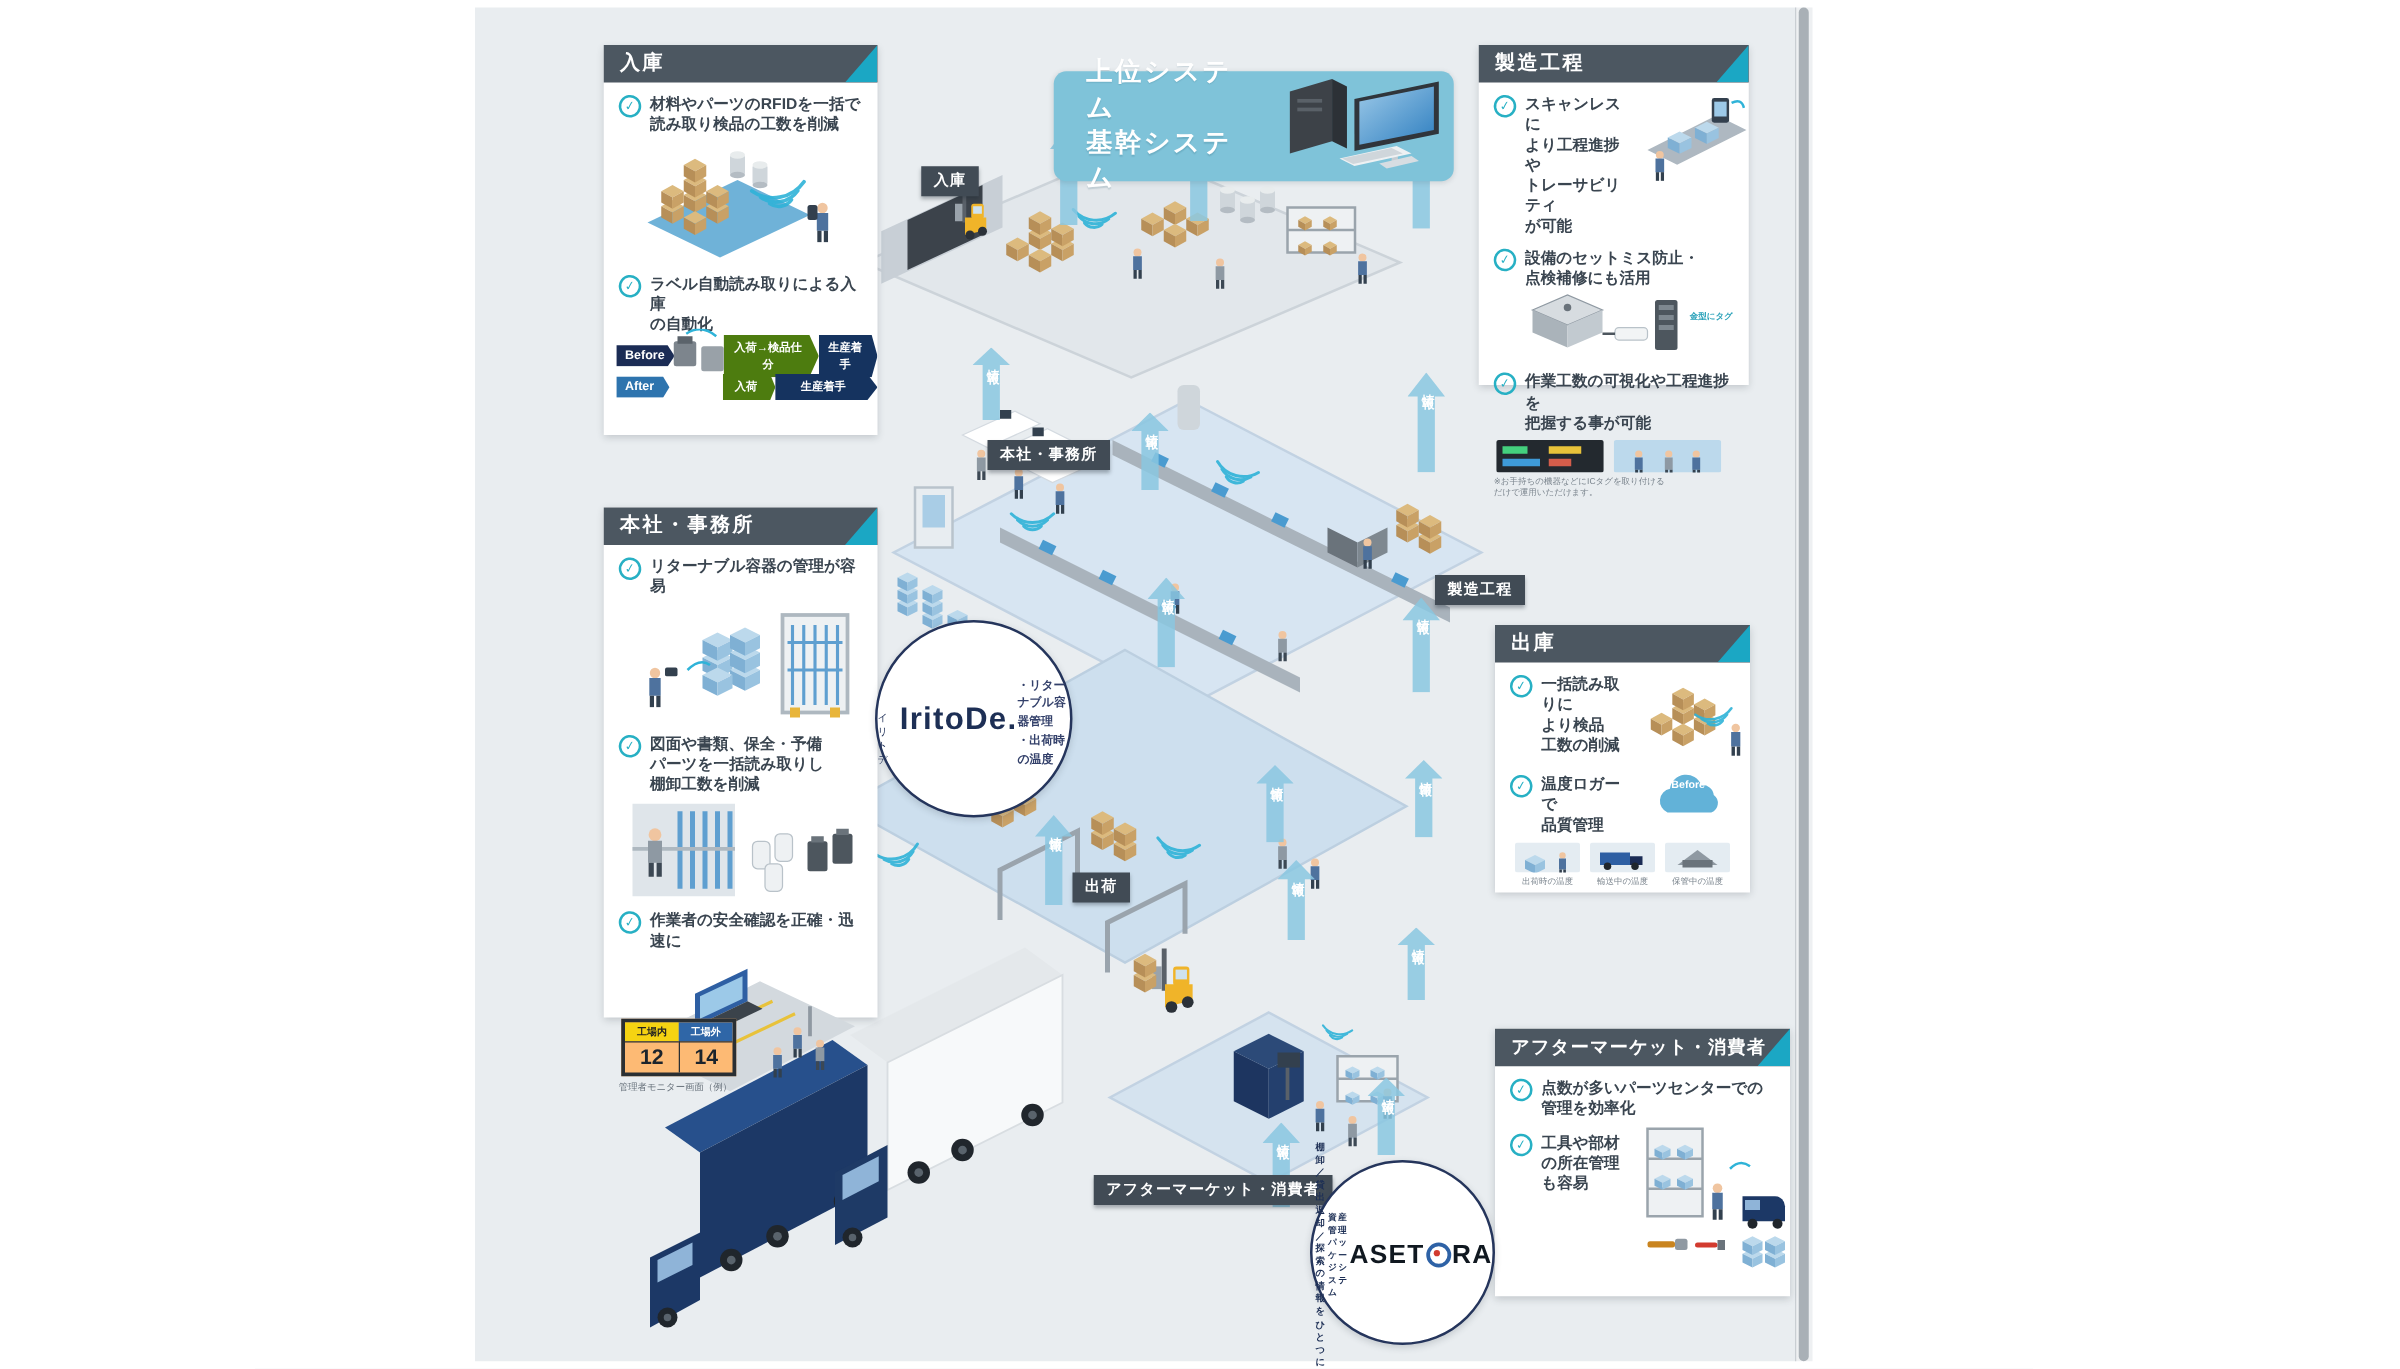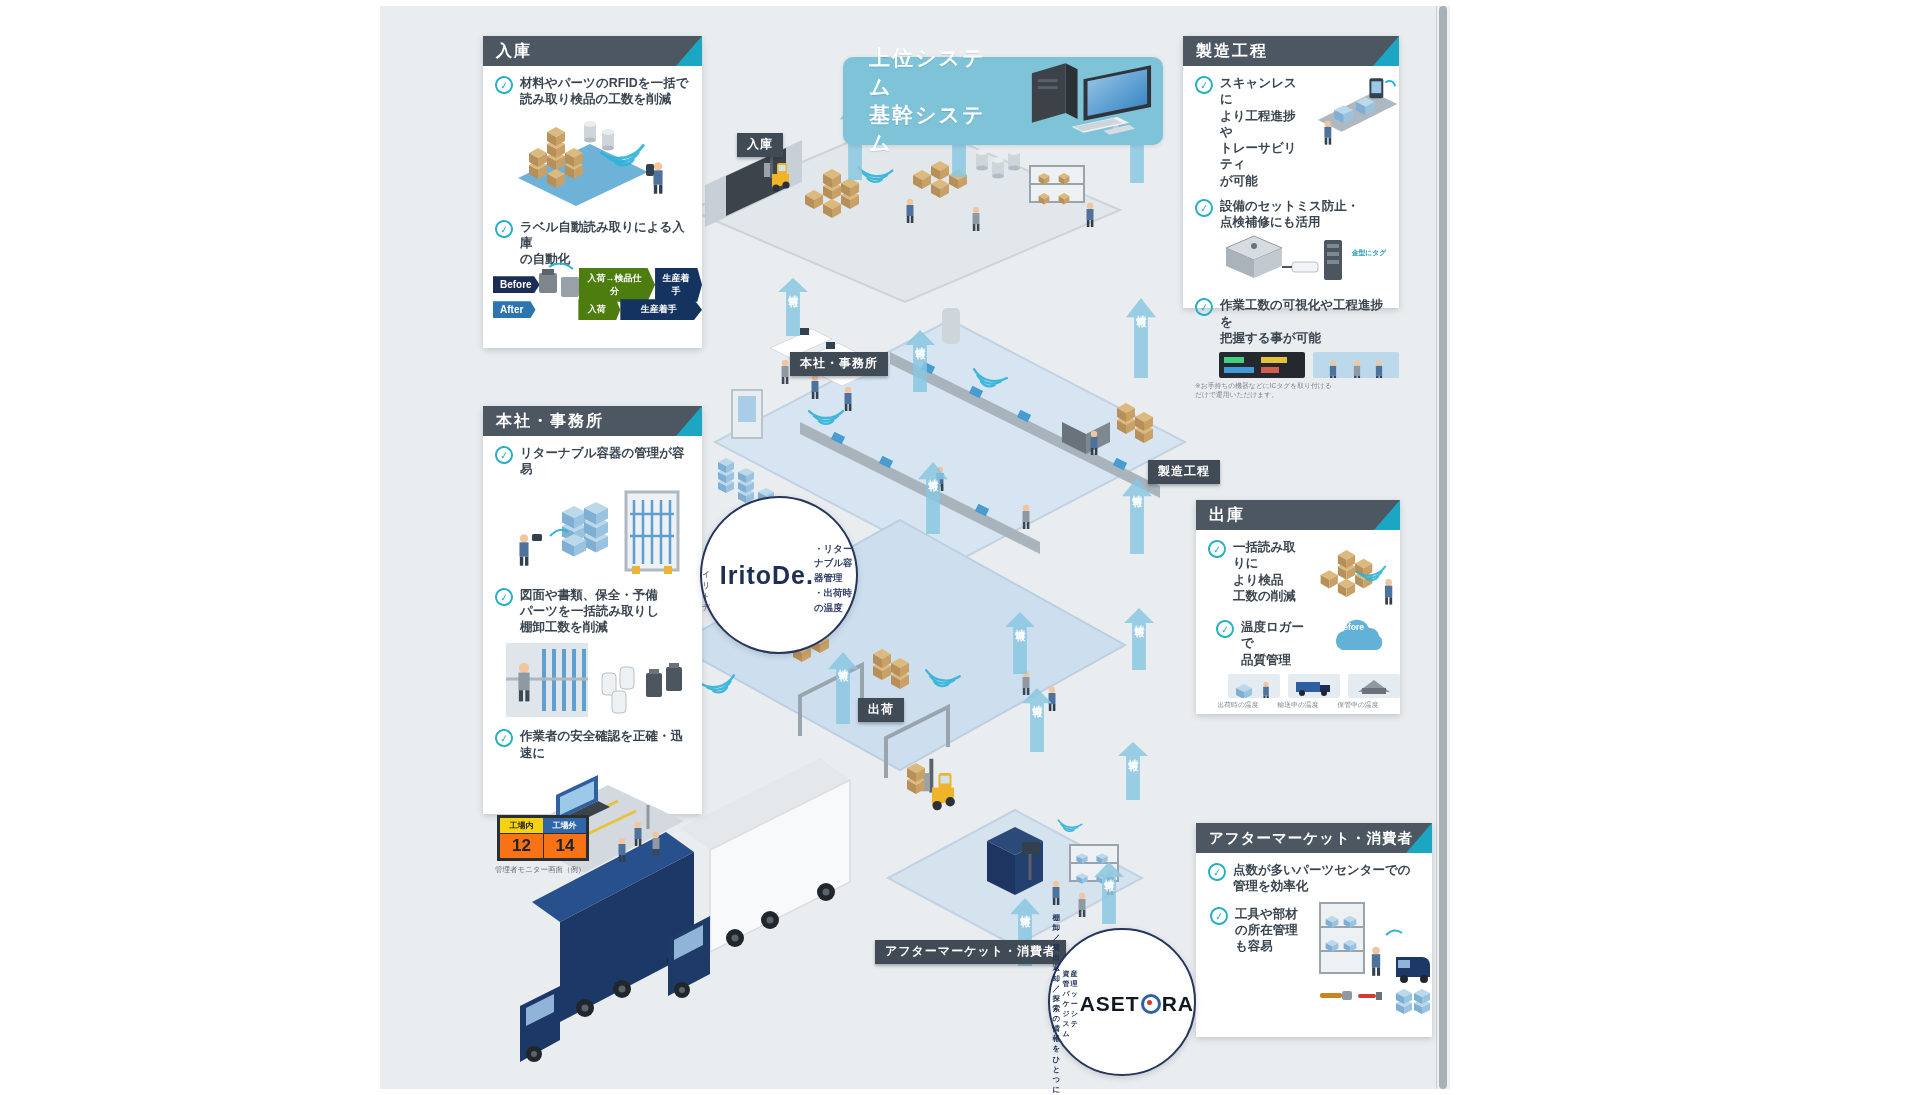--- a/index.html
+++ b/index.html
@@ -20,21 +20,21 @@
   .illus{display:block;margin:4px auto 0 auto;}
 
   
   .ba-wrap{position:relative;margin-top:8px;}
   .ba-row{display:flex;align-items:center;height:19px;margin:6px 0 0 10px;}
   .ba-chip{color:#fff;font-size:10px;font-weight:bold;padding:3px 8px 3px 7px;width:36px;clip-path:polygon(0 0,88% 0,100% 50%,88% 100%,0 100%);}
   .ba-step{color:#fff;font-size:9px;font-weight:bold;text-align:center;padding:4px 12px 4px 7px;clip-path:polygon(0 0,90% 0,100% 50%,90% 100%,0 100%);}
   .ba-machines{position:absolute;left:52px;top:-12px;z-index:2;}
 
   
-  .monitor-panel{position:absolute;left:14px;bottom:22px;width:86px;border:3px solid #2a2f33;background:#f97316;display:grid;grid-template-columns:1fr 1fr;z-index:3;}
+  .monitor-panel{position:absolute;left:14px;bottom:22px;width:86px;border:3px solid #2a2f33;background:#fdba74;display:grid;grid-template-columns:1fr 1fr;z-index:3;}
   .monitor-panel .hd{font-size:8px;font-weight:bold;text-align:center;padding:2px 0;}
   .monitor-panel .hd1{background:#f5d312;color:#222;}
   .monitor-panel .hd2{background:#2f66a7;color:#fff;}
   .monitor-panel .val{font-size:17px;font-weight:bold;text-align:center;padding:2px 0;color:#1c242c;border-top:1px solid #2a2f33;}
   .monitor-panel .val + .val{border-left:1px solid #2a2f33;}
   .mon-cap{position:absolute;left:12px;bottom:8px;font-size:7.5px;color:#66707a;z-index:3;}
 
   
   .host-box{position:absolute;left:843px;top:33px;width:320px;height:88px;background:#7fc3d9;border-radius:10px;display:flex;align-items:center;z-index:5;box-shadow:0 1px 4px rgba(50,60,70,.15);margin-top:24px;}
   .host-text{margin-left:26px;color:#fff;font-size:21px;font-weight:bold;letter-spacing:2px;line-height:1.35;text-shadow:0 1px 1px rgba(0,60,80,.15);}
@@ -58,21 +58,21 @@
   #asetra .logo-row{margin-top:4px;display:flex;align-items:center;font-size:21px;font-weight:bold;color:#101820;letter-spacing:1px;}
   .asetra-mark{display:inline-block;width:14px;height:14px;border:3px solid #2e62a6;border-radius:50%;position:relative;margin:0 1px;}
   .asetra-mark::after{content:"";position:absolute;left:3px;top:3px;width:5px;height:5px;background:#d23b2f;border-radius:50%;}
 
   
   .tiny-note{margin:3px 12px 0 12px;font-size:6.8px;color:#7a848d;line-height:1.35;}
   .mini-caps{display:flex;justify-content:space-between;margin:2px 14px 0 14px;}
   .mini-cap{font-size:6.8px;color:#7a848d;text-align:center;width:56px;}
   .tag-label{font-size:6.8px;color:#27a0b8;font-weight:bold;}
 
-  .row{display:flex;align-items:flex-start;justify-content:flex-end;}
+  .row{display:flex;align-items:flex-start;}
   svg{display:block;}
 </style>
 </head>
 <body>
 <div id="screen">
 
   <div class="page"></div>
 
   <svg class="scene" style="position:absolute;left:470px;top:90px;z-index:1;" width="965" height="1000" viewBox="0 0 965 1000">
     <defs>

